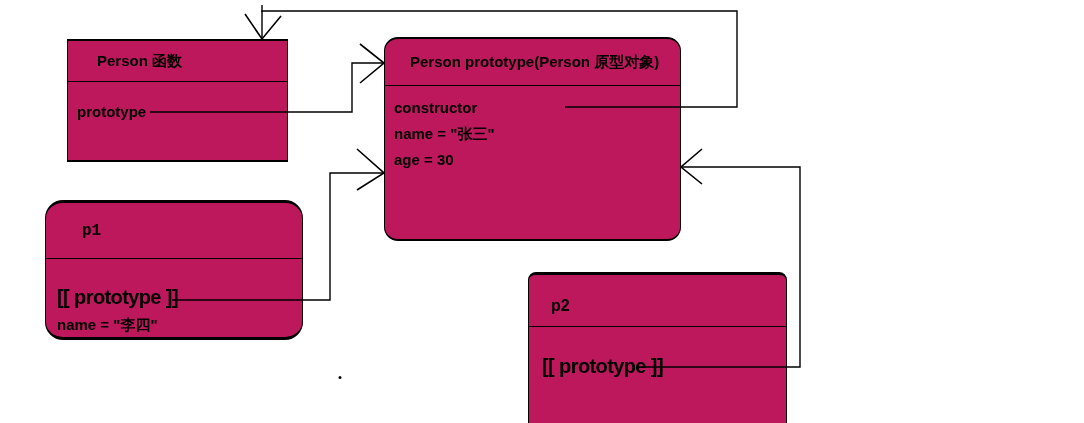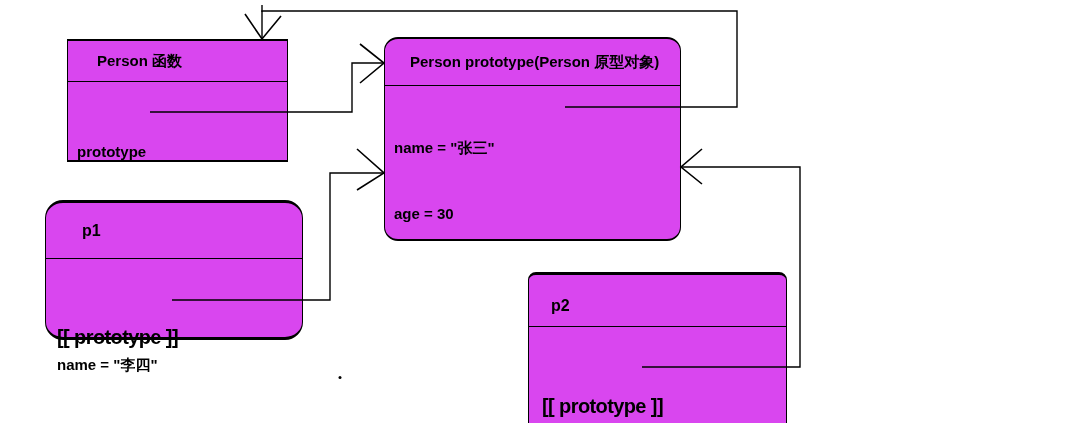--- a/index.html
+++ b/index.html
@@ -23,21 +23,21 @@
   }
   .connector-layer {
     position: absolute;
     left: 0; top: 0;
     width: 1084px; height: 423px;
     pointer-events: none;
     z-index: 5;
   }
   .box {
     position: absolute;
-    background: #d946ef;
+    background: #be185d;
     border: 1px solid #000;
     box-sizing: border-box;
     z-index: 2;
   }
   .box .hdr {
     display: flex;
     align-items: center;
     border-bottom: 1px solid #000;
     box-sizing: border-box;
     font-weight: bold;
@@ -46,21 +46,20 @@
   }
   .box .bodyarea {
     box-sizing: border-box;
   }
   .member {
     height: 26px;
     line-height: 26px;
     font-weight: bold;
     font-size: 15px;
     white-space: nowrap;
-    margin-top: 40px;
   }
   .member.bigproto {
     font-size: 20px;
     letter-spacing: -0.6px;
   }
 
   
   #box-person-function {
     left: 67px; top: 39px;
     width: 221px; height: 123px;
@@ -79,21 +78,21 @@
   #box-person-prototype .hdr { height: 47px; padding-left: 25px; }
   #box-person-prototype .bodyarea { padding: 9px 0 0 9px; }
 
   
   #box-p1 {
     left: 45px; top: 200px;
     width: 258px; height: 140px;
     border-radius: 18px;
     border-width: 3px 1px 3px 1px;
   }
-  #box-p1 .hdr { height: 56px; padding-left: 36px; font-size: 16px; }
+  #box-p1 .hdr { height: 56px; padding-left: 36px; font-size: 16px; font-family: Liberation Mono, monospace; }
   #box-p1 .bodyarea { padding: 25px 0 0 11px; }
   #box-p1 .member + .member { margin-top: 2px; }
 
   
   #box-p2 {
     left: 528px; top: 272px;
     width: 259px; height: 169px;
     border-radius: 8px;
     border-width: 3px 1px 3px 1px;
   }
@@ -137,20 +136,21 @@
     <div class="bodyarea">
       <div class="member">prototype</div>
     </div>
   </div>
 
   <div class="box" id="box-person-prototype">
     <div class="hdr">
       <span>Person prototype(Person 原型对象)</span>
     </div>
     <div class="bodyarea">
+      <div class="member">constructor</div>
       <div class="member">name = "张三"</div>
       <div class="member">age = 30</div>
     </div>
   </div>
 
   <div class="box" id="box-p1">
     <div class="hdr">
       <span>p1</span>
     </div>
     <div class="bodyarea">

